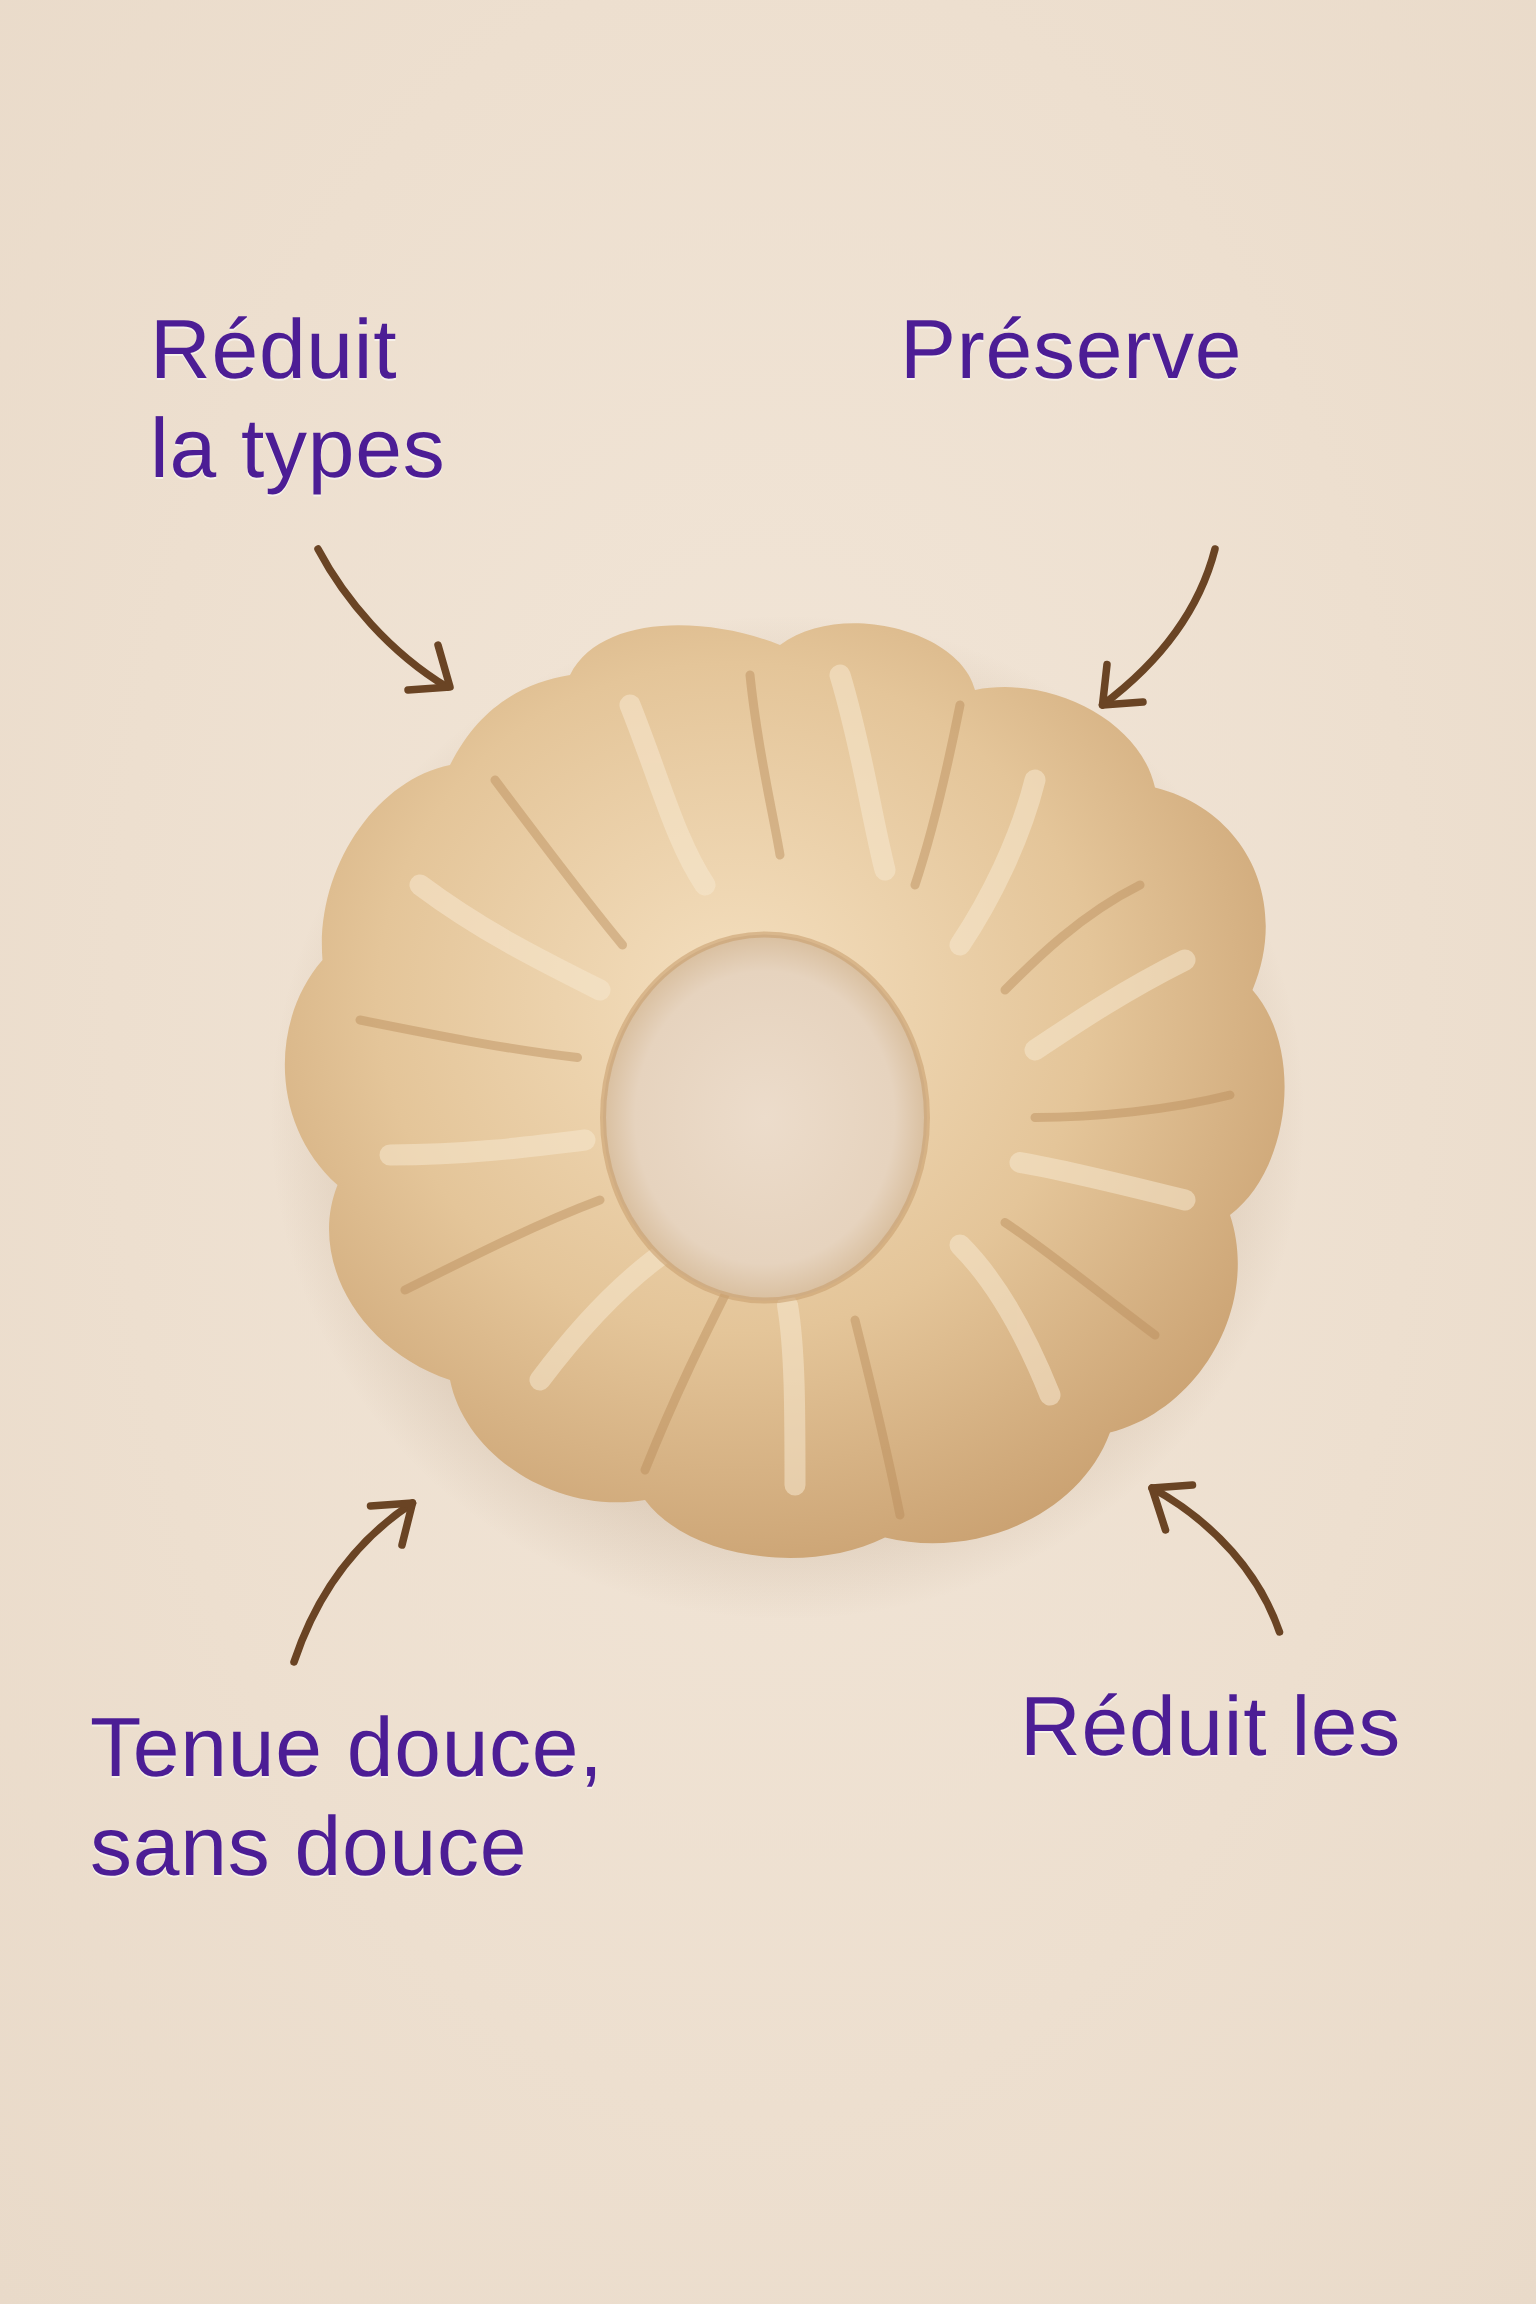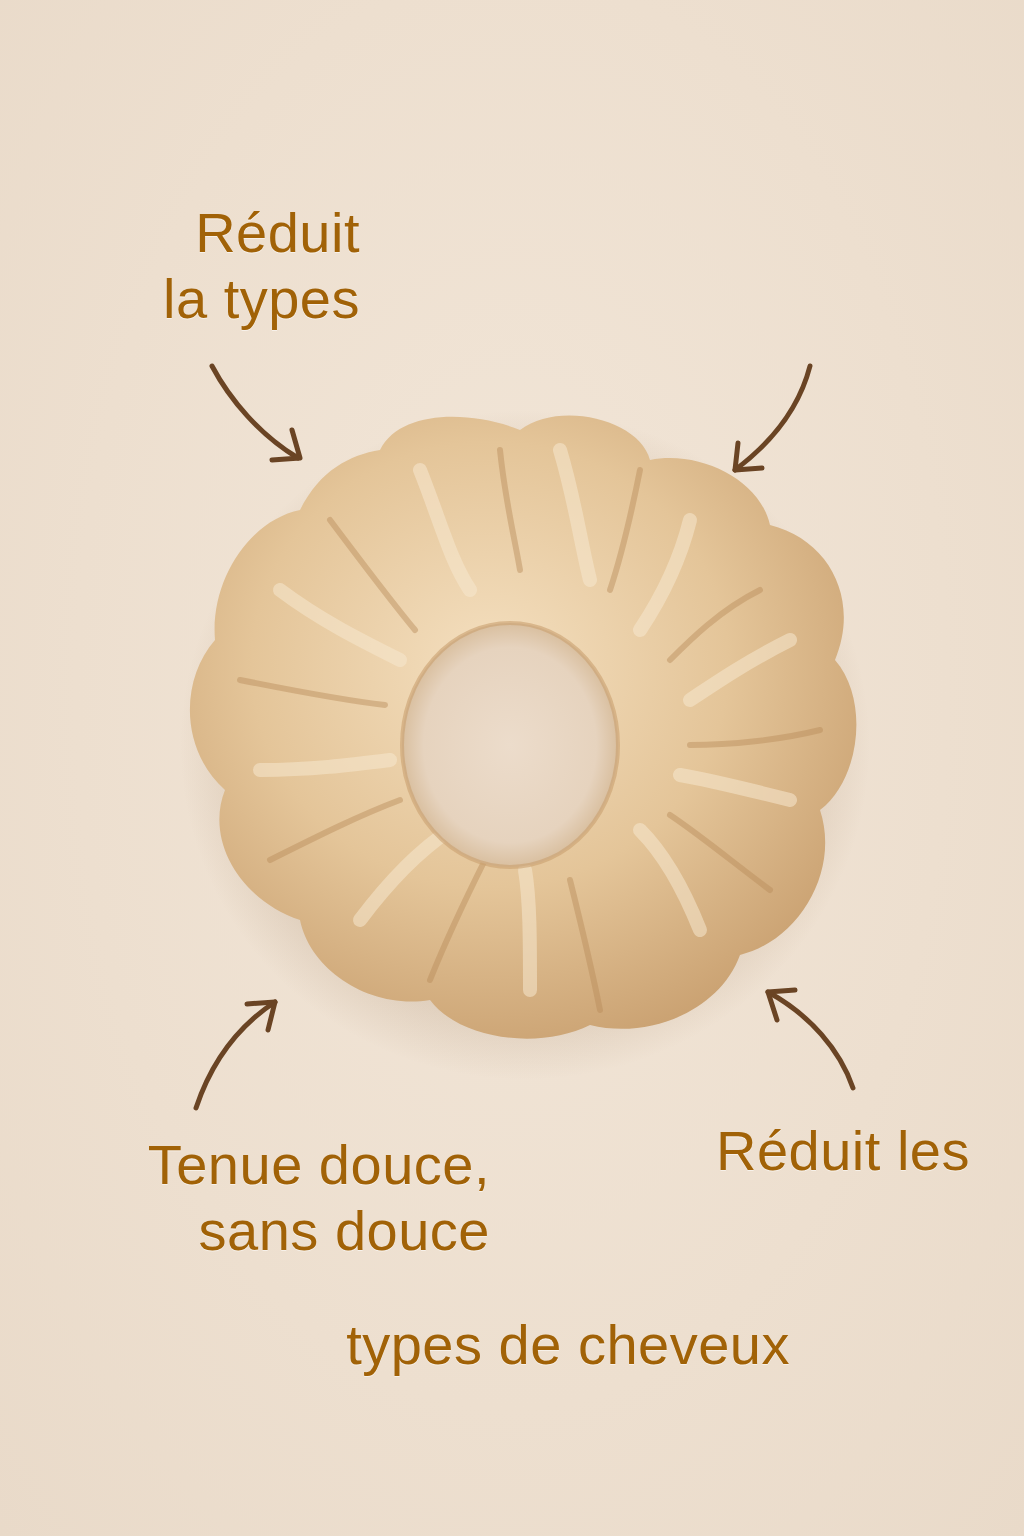--- a/index.html
+++ b/index.html
@@ -8,24 +8,24 @@
       background: #efe2d4;
       position: relative;
       font-family: "Liberation Sans", "DejaVu Sans", sans-serif;
     }
     .bg {
       position: absolute; inset: 0;
       background: radial-gradient(ellipse at 50% 45%, #f2e6d8 0%, #eddfcf 60%, #e9dac9 100%);
     }
     .label {
       position: absolute;
-      color: #a16207;
+      color: #4c1d95;
       font-size: 56px;
       line-height: 66px;
-      text-align: right;
+      text-align: left;
       letter-spacing: 0.5px;
       text-shadow: 0 1px 0 rgba(255,255,255,0.55);
     }
     .label span { display: block; white-space: nowrap; }
     #lbl-tl { left: 100px; top: 200px; width: 260px; }
     #lbl-tr { left: 600px; top: 200px; width: 400px; }
     #lbl-bl { left: 60px;  top: 1120px; width: 430px; margin-top: 12px; }
     #lbl-br { left: 680px; top: 1118px; width: 290px; }
     #lbl-bottom { left: 230px; top: 1312px; width: 560px; }
     svg.overlay { position: absolute; left: 0; top: 0; }
@@ -112,26 +112,26 @@
     </g>
   </g>
 </svg>
 
 <div class="label" id="lbl-tl">
   <span>Réduit</span>
   <span>la types</span>
 </div>
 
 <div class="label" id="lbl-tr">
+  <span>Préserve</span>
 </div>
 
 <div class="label" id="lbl-bl">
   <span>Tenue douce,</span>
   <span>sans douce</span>
 </div>
 
 <div class="label" id="lbl-br">
   <span>Réduit les</span>
 </div>
 
 <div class="label" id="lbl-bottom">
-  <span>types de cheveux</span>
 </div>
 
 </body></html>

